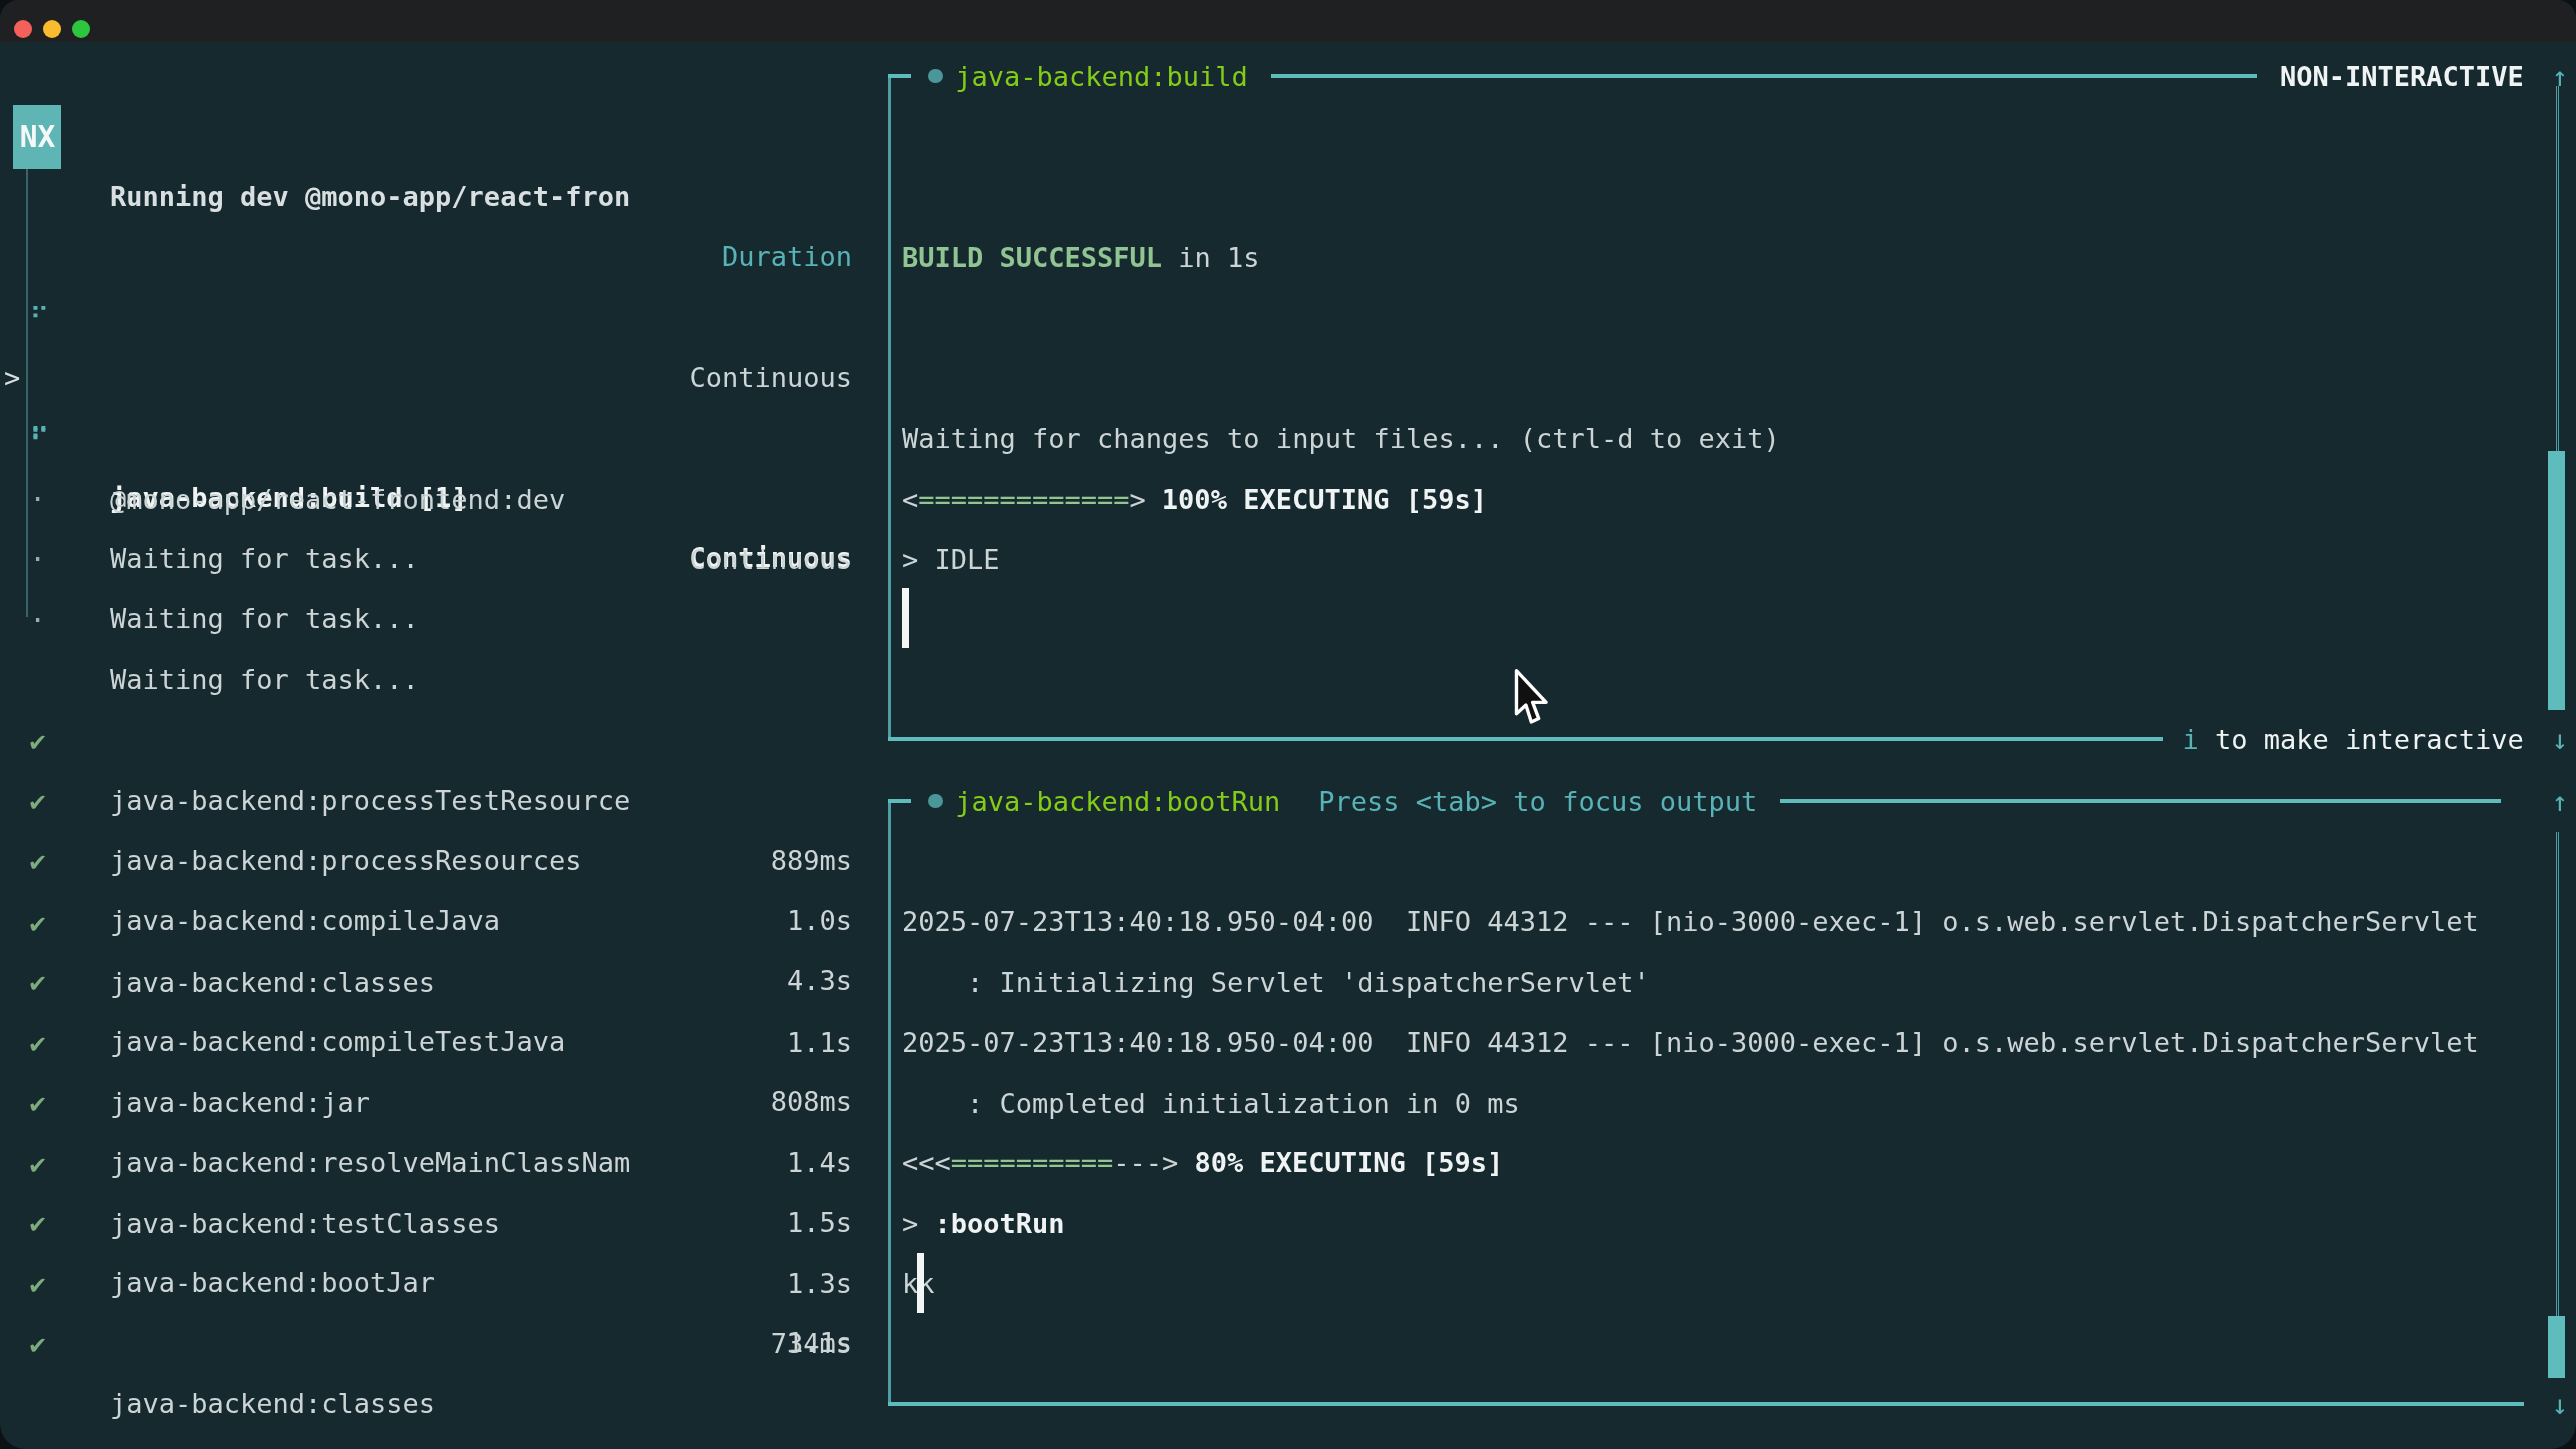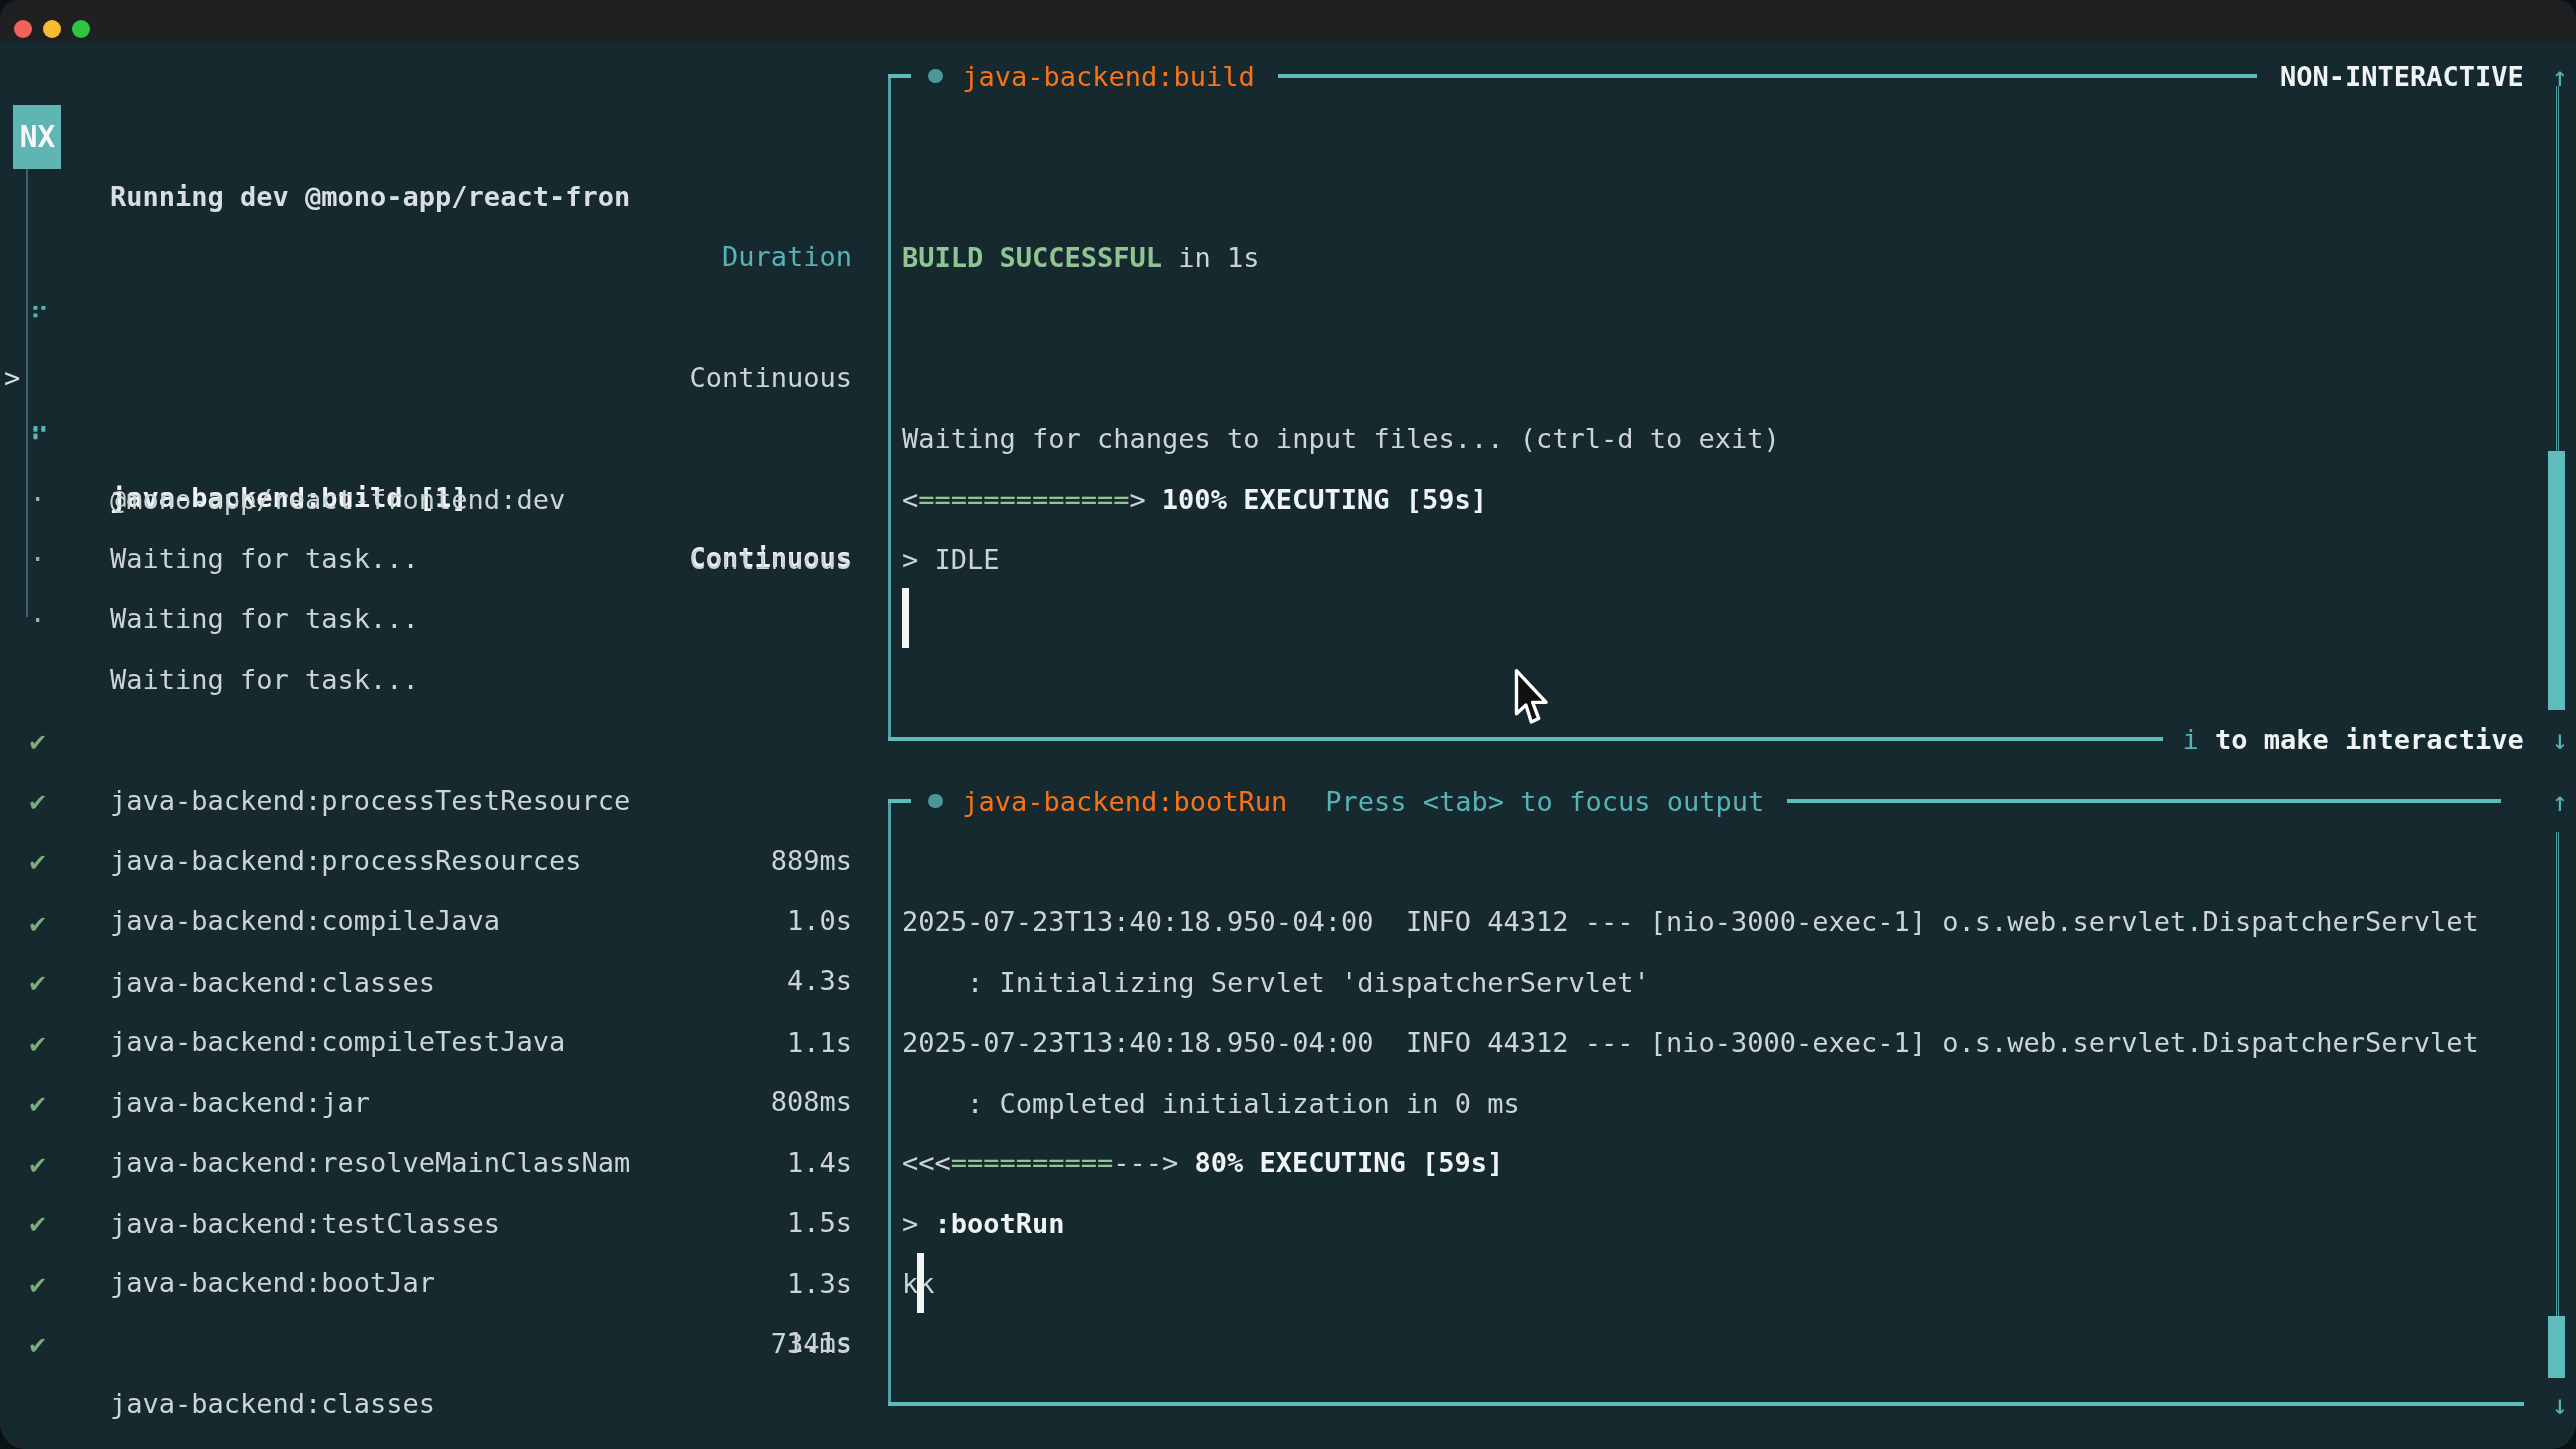--- a/index.html
+++ b/index.html
@@ -40,29 +40,29 @@
            color:#f4f8f8;font-weight:700;font-size:29.5px;display:flex;align-items:center;justify-content:center;}
   .side-title{position:absolute;left:110px;font-weight:700;color:#d9dfe1;}
   .duration-col{position:absolute;right:0;color:var(--teal);}
   .tree{position:absolute;left:25.5px;top:169px;width:2px;height:448px;background:var(--tree);}
 
   
   .pline{height:3.4px;background:var(--teal-bright);}
   .p-head{position:absolute;left:888px;right:0;height:60px;display:flex;align-items:center;padding-right:8px;}
   .stub{width:23px;flex:none;}
   .bullet{width:14.8px;height:14.8px;border-radius:50%;background:var(--teal-dim);flex:none;margin-left:17.4px;}
-  .p-title{margin-left:19px;color:#f97316;flex:none;}
+  .p-title{margin-left:12px;color:#84cc16;flex:none;}
   .p-hint{margin-left:38px;color:var(--teal);flex:none;}
   .head-line{flex:1;margin-left:23px;margin-right:23px;}
   .p-mode{color:var(--bright);font-weight:700;flex:none;}
   .p-arrow{color:var(--teal);flex:none;margin-left:28px;}
   .p-foot{position:absolute;left:888px;right:0;height:60px;display:flex;align-items:center;padding-right:8px;}
   .foot-line{flex:1;}
   .foot-key{color:var(--teal);margin-left:20px;flex:none;}
-  .foot-label{color:var(--bright);font-weight:700;margin-left:16px;flex:none;}
+  .foot-label{color:var(--bright);font-weight:400;margin-left:16px;flex:none;}
   .vborder{position:absolute;left:888px;width:3.4px;background:var(--teal-border);}
   .p-line{position:absolute;left:902px;height:60px;line-height:60px;white-space:pre;}
   .green-txt{color:var(--green);font-weight:700;text-align:right;}
   .bar-fill{color:#93c593;}
   .bar-cap{color:var(--text);}
   .bar-label{color:var(--bright);font-weight:700;margin-left:16px;}
   .cmd{color:var(--bright);font-weight:700;}
   .cursor{position:absolute;width:6.7px;height:60px;background:#f4f6f6;}
   .track{position:absolute;left:2556px;width:3.4px;
          background:linear-gradient(90deg,var(--teal-border) 0 1.3px,transparent 1.3px 2px,var(--teal-border) 2px 3.4px);}

